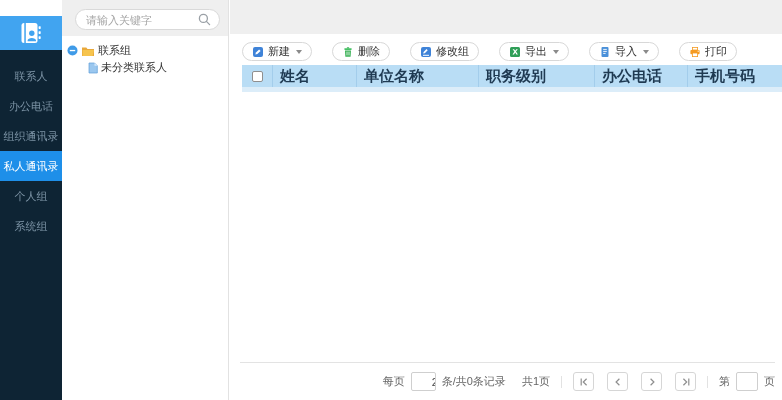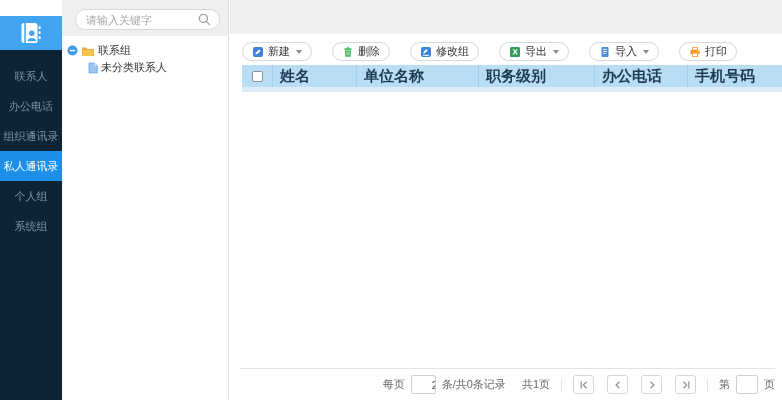--- a/index.html
+++ b/index.html
@@ -52,21 +52,21 @@
   .th-name { width:84px; }
   .th-unit { width:122px; }
   .th-rank { width:116px; }
   .th-office { width:93px; }
   .th-mobile { flex:1; }
   .thead-sub { height:5px; margin-left:12px; background:#dcedf9; }
   .checkbox { width:11px; height:11px; background:#fff; border:1px solid #8f8f8f; border-radius:2px; cursor:pointer; }
   .tbody { height:265px; background:#fff; }
 
   
-  .footer { position:absolute; left:10px; right:7px; bottom:0; height:32px;
+  .footer { position:absolute; left:10px; right:7px; bottom:0; height:38px;
     border-top:1px solid #e3e3e3; display:flex; align-items:center; justify-content:flex-end;
     font-size:11px; color:#666; }
   .footer .gap { margin-left:16px; }
   .pg-input { width:25px; height:19px; border:1px solid #cfcfcf; border-radius:2px; text-align:center;
     font-size:11px; color:#444; outline:none; background:#fff; margin:0 6px;
     font-family:"Liberation Sans","DejaVu Sans",sans-serif;padding-left:20px; }
   .pg-input.small { width:21px; }
   .vbar { width:1px; height:12px; background:#e2e2e2; margin:0 11px; }
   .pg-btn { width:21px; height:19px; border:1px solid #d6d6d6; border-radius:3px; background:#fff;
     display:inline-flex; align-items:center; justify-content:center; cursor:pointer; }

